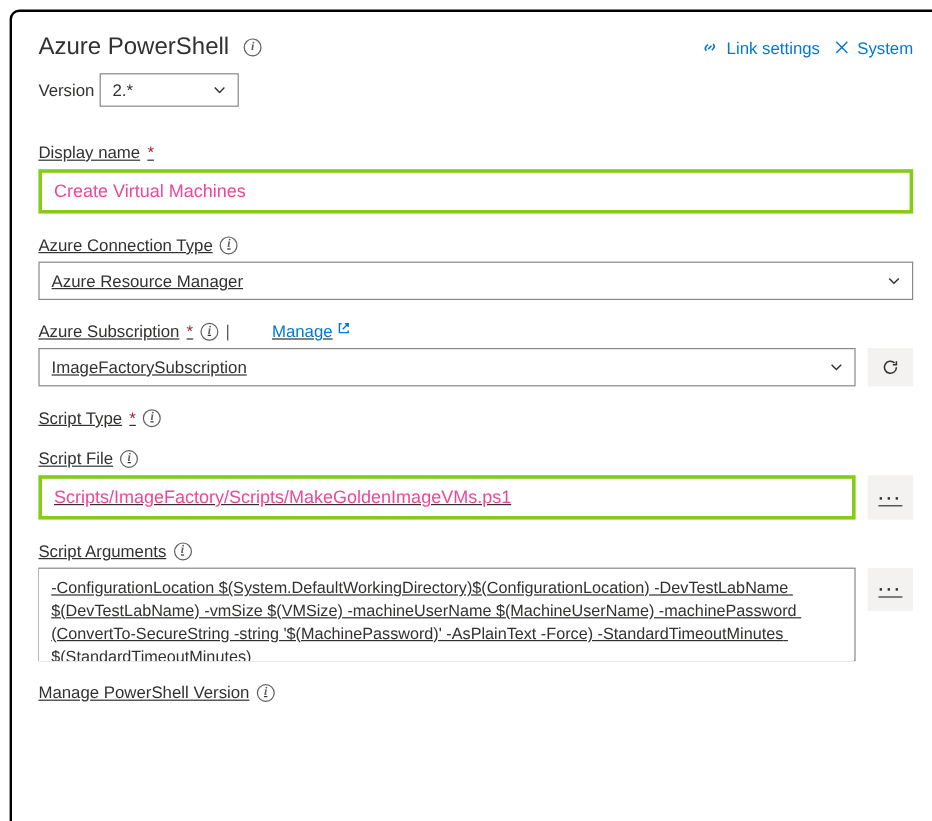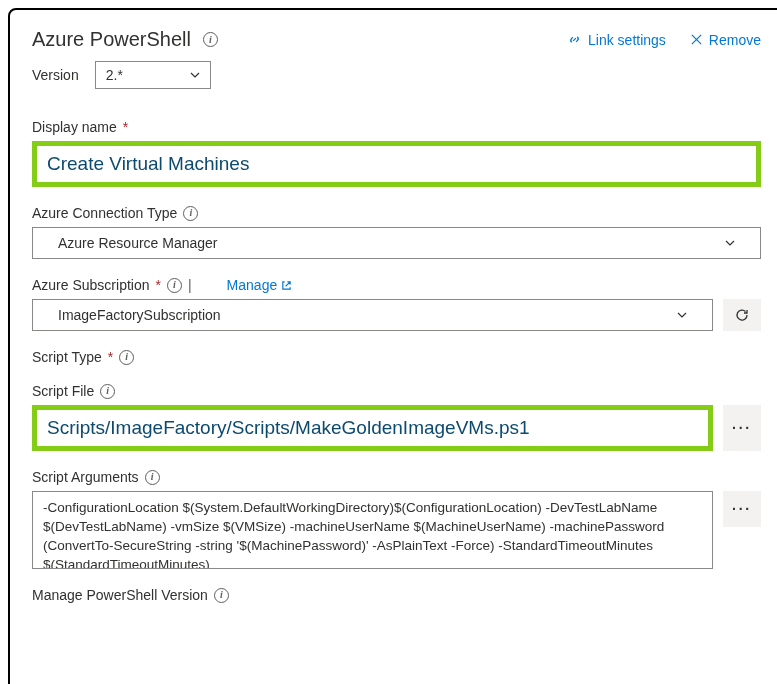--- a/index.html
+++ b/index.html
@@ -30,21 +30,21 @@
     .title {
       font-size: 20px;
       font-weight: 400;
       color: #323130;
       display: flex;
       align-items: center;
       gap: 12px;
     }
     .header-actions {
       display: flex;
-      gap: 24px;
+      gap: 12px;
       align-items: center;
     }
     .header-link {
       color: #0078d4;
       display: flex;
       align-items: center;
       gap: 6px;
       cursor: pointer;
       font-size: 14px;
     }
@@ -59,21 +59,21 @@
       font-size: 10px;
       color: #605e5c;
       font-style: italic;
       font-family: Georgia, serif;
       font-weight: bold;
       line-height: 1;
     }
     .version-row {
       display: flex;
       align-items: center;
-      gap: 16px;
+      gap: 4px;
       margin-bottom: 30px;
     }
     .version-label {
       font-size: 14px;
       color: #323130;
     }
     .version-select {
       border: 1px solid #8a8886;
       padding: 5px 10px;
       width: 116px;
@@ -82,56 +82,57 @@
       align-items: center;
       cursor: pointer;
       font-size: 14px;
     }
     .chevron {
       width: 10px;
       height: 6px;
     }
     .field-group {
       margin-bottom: 18px;
+      text-decoration: underline;
     }
     .field-label {
       display: flex;
       align-items: center;
       gap: 6px;
       font-size: 14px;
       color: #323130;
       margin-bottom: 6px;
     }
     .required {
       color: #a4262c;
     }
     .divider {
       color: #605e5c;
     }
     .manage-link {
       color: #0078d4;
       cursor: pointer;
       display: inline-flex;
-      align-items: center;
+      align-items: flex-start;
       gap: 4px;
       padding-left: 29px;
     }
     .text-input {
       width: 100%;
-      border: 5px solid #84cc16;
+      border: 3px solid #84cc16;
       padding: 7px 10px;
-      font-size: 19px;
+      font-size: 15px;
       font-family: inherit;
-      color: #0c4a6e;
+      color: #ec4899;
       background: #fff;
     }
     .select-input {
       width: 100%;
       border: 1px solid #8a8886;
-      padding: 7px 25px;
+      padding: 7px 10px;
       font-size: 14px;
       display: flex;
       justify-content: space-between;
       align-items: center;
       cursor: pointer;
       background: #fff;
     }
     .input-row {
       display: flex;
       gap: 10px;
@@ -196,21 +197,21 @@
       <div class="header-link">
         <svg width="15" height="15" viewBox="0 0 16 16" fill="none" stroke="#0078d4" stroke-width="1.4">
           <path d="M6.5 9.5 L9.5 6.5 M5 11 a3 3 0 0 1 0-4.2 l1.3-1.3 M11 5 a3 3 0 0 1 0 4.2 l-1.3 1.3"></path>
         </svg>
         <span>Link settings</span>
       </div>
       <div class="header-link">
         <svg width="13" height="13" viewBox="0 0 14 14" stroke="#0078d4" stroke-width="1.3">
           <path d="M2 2 L12 12 M12 2 L2 12"></path>
         </svg>
-        <span>Remove</span>
+        <span>System</span>
       </div>
     </div>
   </div>
 
   <div class="version-row">
     <span class="version-label">Version</span>
     <div class="version-select">
       <span>2.*</span>
       <svg class="chevron" viewBox="0 0 10 6" fill="none" stroke="#323130" stroke-width="1.2">
           <path d="M1 1 L5 5 L9 1"></path>

